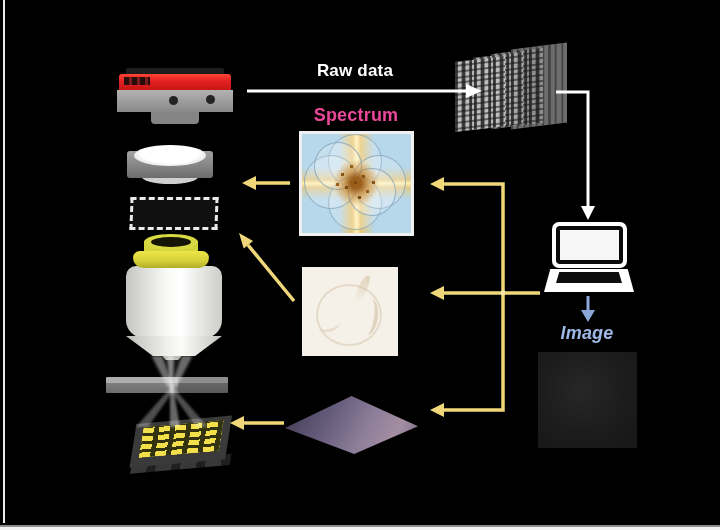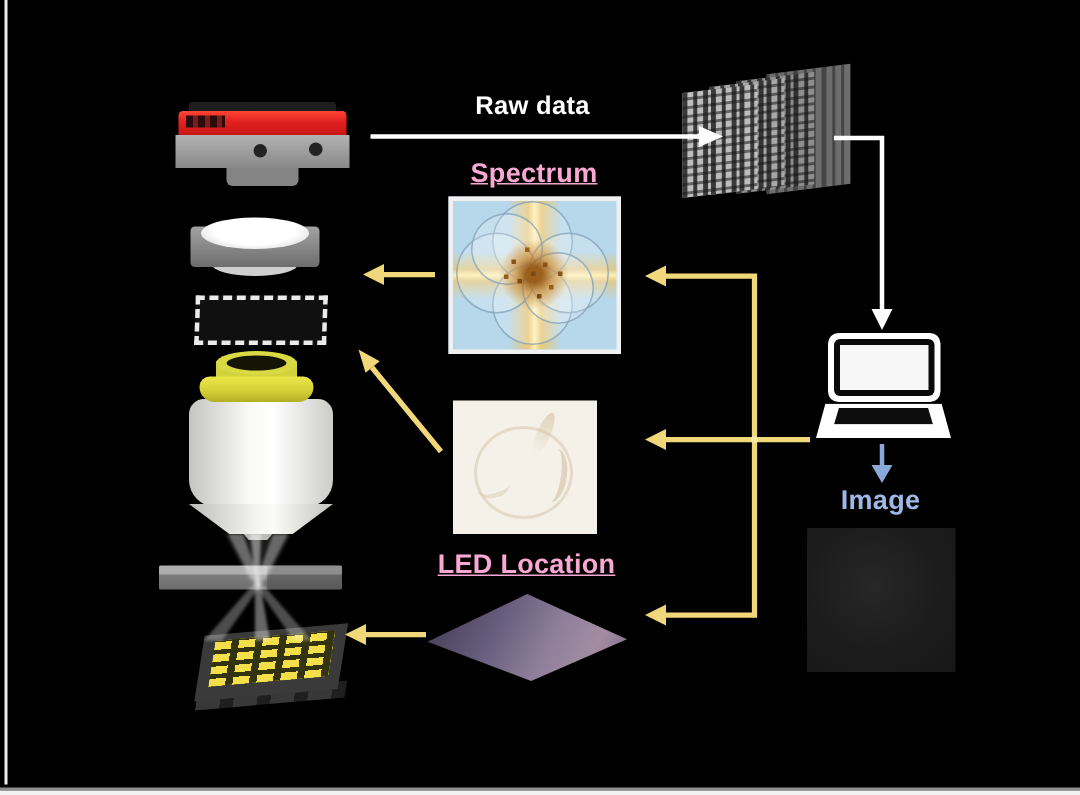--- a/index.html
+++ b/index.html
@@ -8,21 +8,21 @@
   .abs{position:absolute;}
 
   
   .edge-left{left:3px;top:0;width:2px;height:523px;background:#ededed;}
   .edge-bottom-gray{left:0;top:525px;width:720px;height:2px;background:#8c8c8c;}
   .edge-bottom-white{left:0;top:527px;width:720px;height:3px;background:#f2f2f2;}
 
   
   .lbl{position:absolute;font-weight:bold;text-align:center;letter-spacing:.2px;}
   .lbl-white{color:#ffffff;font-size:17px;}
-  .lbl-gold{color:#f9a8d4;font-size:18px;text-decoration:underline;}
+  .lbl-gold{color:#ec4899;font-size:18px;}
   .lbl-blue{color:#9fb9e6;font-size:18px;}
 
   
   .cam-top{left:126px;top:68px;width:98px;height:7px;background:#1e1e1e;border-radius:2px 2px 0 0;}
   .cam-red{left:119px;top:74px;width:112px;height:16px;border-radius:3px 3px 0 0;
            background:linear-gradient(180deg,#ff4634 0%,#e22020 45%,#c81616 100%);}
   .cam-pins{left:124px;top:77px;width:26px;height:8px;
             background:repeating-linear-gradient(90deg,#2a0c0c 0 5px,#7c1d1d 5px 8px);}
   .cam-body{left:117px;top:90px;width:116px;height:22px;
             background:linear-gradient(180deg,#b2b2b2,#898989);}
@@ -270,15 +270,14 @@
     </g>
 
     <g stroke="#f0d87a" stroke-width="3.5">
       <line x1="284" y1="423" x2="244" y2="423"></line>
       <polygon points="230,423 244,416 244,430" fill="#f0d87a" stroke="none"></polygon>
     </g>
   </svg>
 
   <div class="lbl lbl-white" style="left:290px;top:61px;width:130px;">Raw data</div>
   <div class="lbl lbl-gold" style="left:296px;top:105px;width:120px;">Spectrum</div>
-  <div class="lbl lbl-gold" style="left:281px;top:366px;width:140px;">LED Location</div>
-  <div class="lbl lbl-blue" style="left:537px;top:323px;width:100px;">Image</div>
+  <div class="lbl lbl-blue" style="left:537px;top:323px;width:100px;font-style:italic;">Image</div>
 </div>
 
 </body></html>

